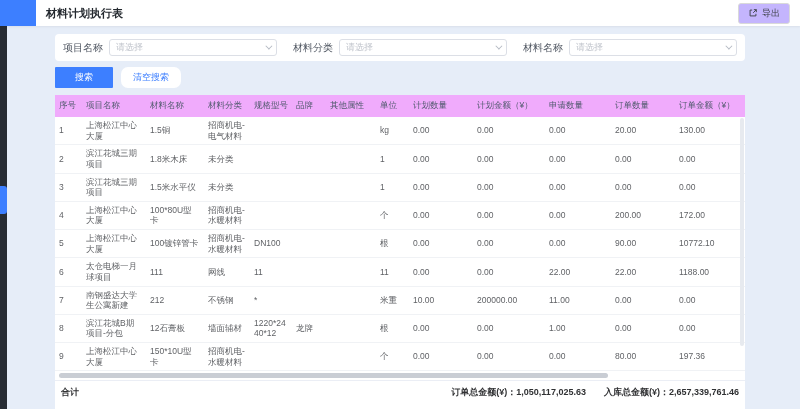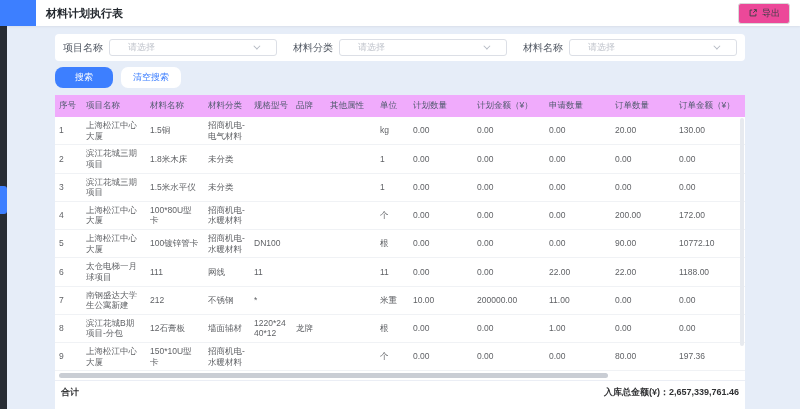--- a/index.html
+++ b/index.html
@@ -6,44 +6,44 @@
   html,body { background:#cfd9ea; }
   body { font-family:"Liberation Sans", sans-serif; }
   .app { position:relative; width:800px; height:409px; background:#e6edf8; overflow:hidden; }
 
   
   .topbar { position:absolute; top:0; left:0; right:0; height:26px; background:#fff;
             display:flex; align-items:center; z-index:3; box-shadow:0 1px 2px rgba(0,0,0,.06); }
   .logo-block { width:36px; height:26px; background:#3d7fff; flex:0 0 auto; }
   .page-title { margin-left:10px; font-size:11px; font-weight:bold; color:#24292f; }
   .export-btn { margin-left:auto; margin-right:10px; display:flex; align-items:center; gap:4px;
-                background:#ec4899; border:1px solid #d9d9d9; border-radius:3px; padding:3px 9px;
+                background:#c4b5fd; border:1px solid #d9d9d9; border-radius:3px; padding:3px 9px;
                 font-size:9px; color:#3a3f45; font-family:inherit; cursor:pointer; }
   .export-btn svg { display:block; }
 
   
   .rail { position:absolute; left:0; top:26px; bottom:0; width:7px; background:#272c34; z-index:2; }
   .rail-handle { position:absolute; left:0; top:160px; width:7px; height:28px; background:#3d7fff;
                  border-radius:0 3px 3px 0; cursor:pointer; }
 
   
   .content { position:absolute; left:7px; top:26px; right:0; bottom:0; padding:8px 55px 0 48px; }
 
   .filter-panel { background:#fff; border-radius:4px; padding:5px 8px; display:flex;
                   align-items:center; justify-content:space-between; }
   .f-group { display:flex; align-items:center; gap:6px; }
   .f-label { font-size:10px; color:#4e5560; white-space:nowrap; }
   .f-select { width:168px; height:17px; background:#fff; border:1px solid #dcdfe6; border-radius:3px;
-              display:flex; align-items:center; justify-content:space-between; padding:0 18px; cursor:pointer; }
+              display:flex; align-items:center; justify-content:space-between; padding:0 6px; cursor:pointer; }
   .f-placeholder { font-size:9px; color:#c0c4cc; }
   .chev { width:5px; height:5px; border-right:1px solid #b4b9c2; border-bottom:1px solid #b4b9c2;
           transform:rotate(45deg) translateY(-2px); }
 
   .action-row { margin-top:6px; display:flex; gap:8px; }
-  .search-btn { background:#3d7fff; color:#fff; border:none; border-radius:8px; padding:4px 20px;
+  .search-btn { background:#3d7fff; color:#fff; border:none; border-radius:1px; padding:4px 20px;
                 font-size:9px; font-family:inherit; cursor:pointer; }
   .clear-btn { background:#fff; color:#3d7fff; border:none; border-radius:7px; padding:4px 12px;
                font-size:9px; font-family:inherit; cursor:pointer; }
 
   .table-card { margin-top:7px; background:#fff; border-radius:4px 4px 0 0; position:relative; }
   table { width:100%; border-collapse:collapse; table-layout:fixed; }
   th { background:#f0abfc; font-size:8.5px; font-weight:normal; color:#515a6e; text-align:left;
        padding:5px 4px; white-space:nowrap; overflow:hidden; }
   td { font-size:8.5px; color:#606266; padding:3px 4px; border-bottom:1px solid #f0f2f5;
        vertical-align:middle; word-break:break-all; line-height:1.25; height:19px; overflow:hidden; }
@@ -291,20 +291,21 @@
           </tbody>
       </table>
       <div class="vscroll"></div>
       <div class="hscroll">
         <div class="thumb"></div>
       </div>
 
       <div class="summary-row">
         <span class="summary-label">合计</span>
         <div class="totals" id="totals">
+            <span class="total-item">订单总金额(¥)：1,050,117,025.63</span>
             <span class="total-item">入库总金额(¥)：2,657,339,761.46</span>
           </div>
       </div>
 
       <div class="pagination">
         
         
         
       </div>
     </div>

